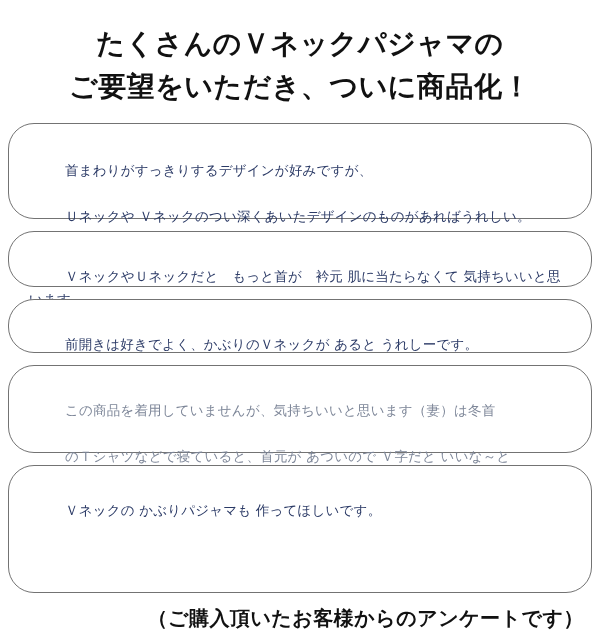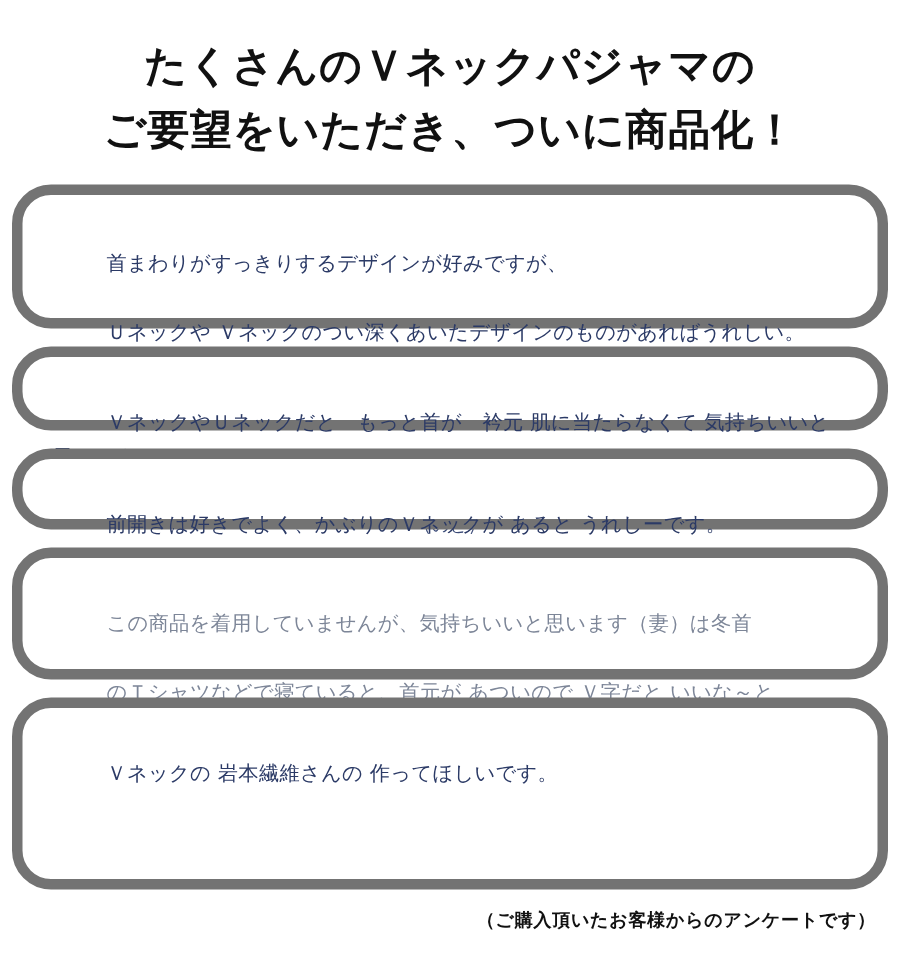--- a/index.html
+++ b/index.html
@@ -32,21 +32,21 @@
   }
   .headline .line {
     display: block;
   }
   .bubbles {
     margin-top: 14px;
     padding: 0 8px;
   }
   .bubble {
     position: relative;
-    border: 7px solid #737373;
+    border: 1px solid #737373;
     border-radius: 26px;
     background: #ffffff;
     margin: 0 0 12px 0;
     padding: 10px 20px 0 20px;
     box-sizing: border-box;
   }
   .hand {
     font-family: "DejaVu Sans", sans-serif;
     color: #2b3a66;
     font-size: 13.5px;
@@ -68,21 +68,21 @@
   .b1 { height: 96px; }
   .b2 { height: 56px; }
   .b3 { height: 54px; }
   .b4 { height: 88px; }
   .b5 { height: 128px; }
   .b1 .hand { padding-top: 2px; }
   .footer {
     margin-top: 3px;
     text-align: right;
     padding-right: 16px;
-    font-size: 12px;
+    font-size: 20px;
     font-weight: bold;
     color: #111111;
     letter-spacing: 0.5px;
   }
 </style>
 </head>
 <body>
 
 <div class="page">
 
@@ -117,21 +117,21 @@
     <div class="bubble b4">
       <div class="hand faint">
         <span>この商品を着用していませんが、気持ちいいと思います（妻）は冬首</span><br>
         <span>のＴシャツなどで寝ていると、首元が あついので Ｖ字だと いいな～と</span><br>
         <span>思いました</span>
       </div>
     </div>
 
     <div class="bubble b5">
       <div class="hand">
-        <span>Ｖネックの 岩本繊維さんの 作ってほしいです。</span><br>
+        <span>Ｖネックの かぶりパジャマも 作ってほしいです。</span><br>
         <br>
         <br>
       </div>
     </div>
 
   </div>
 
   <div class="footer">（ご購入頂いたお客様からのアンケートです）</div>
 
 </div>

